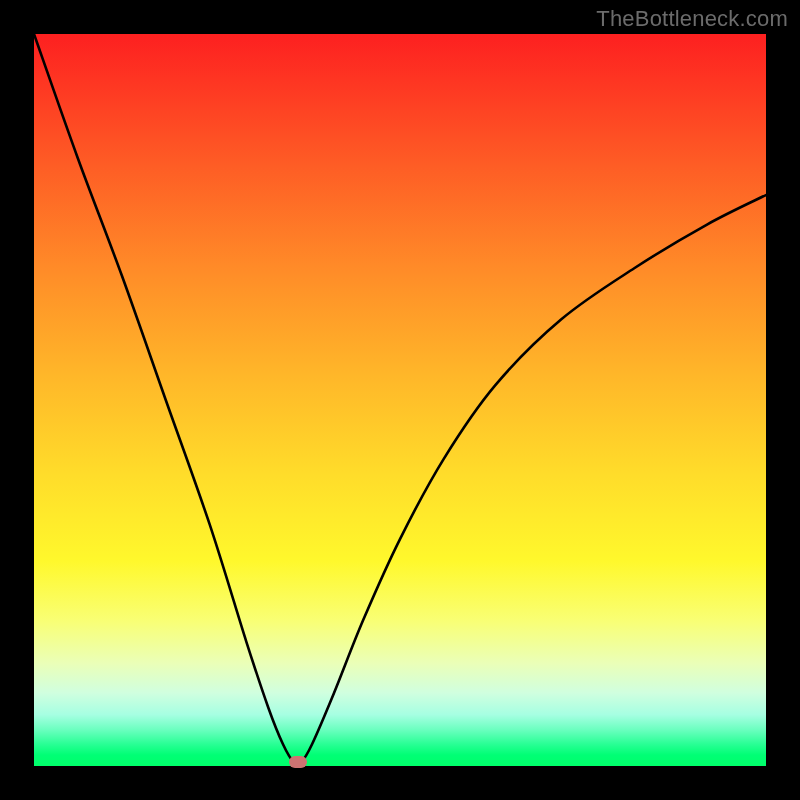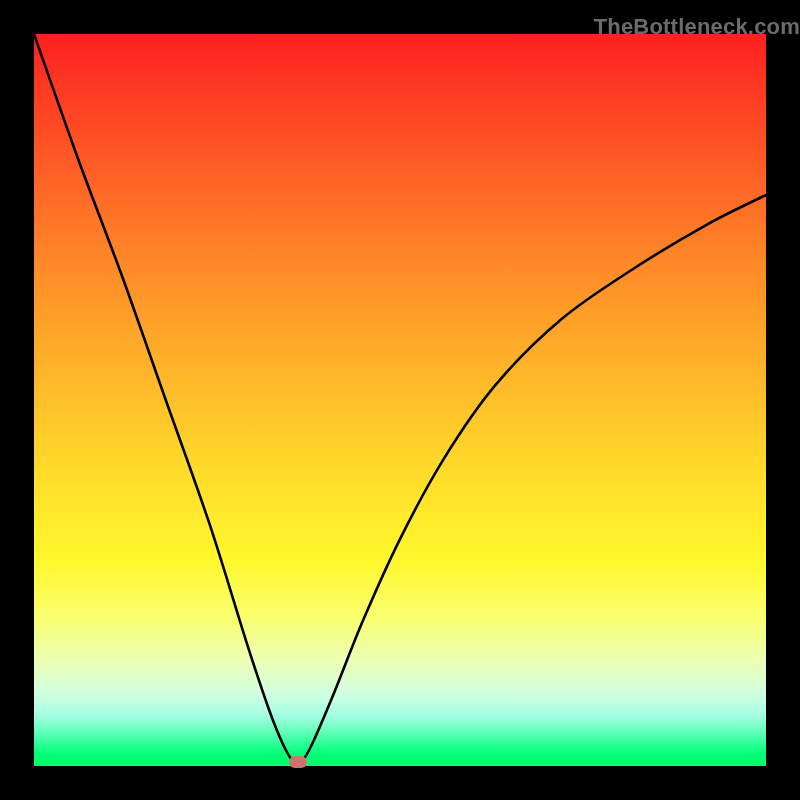--- a/index.html
+++ b/index.html
@@ -61,26 +61,25 @@
     position: absolute;
     width: 18px;
     height: 12px;
     border-radius: 6px;
     background: #cd7372;
     transform: translate(-50%, -50%);
   }
   .watermark {
     position: absolute;
     top: 6px;
-    right: 0;
+    right: 12px;
     color: #6b6b6b;
     font-size: 22px;
-    font-weight: 700;
+    font-weight: 400;
     letter-spacing: 0.2px;
-    margin-top: 8px;
   }
 </style>
 </head>
 <body>
 
 <div class="frame">
   <div class="plot">
     <div class="gradient"></div>
 
     <svg class="curve-svg" viewBox="0 0 732 732" preserveAspectRatio="none">

